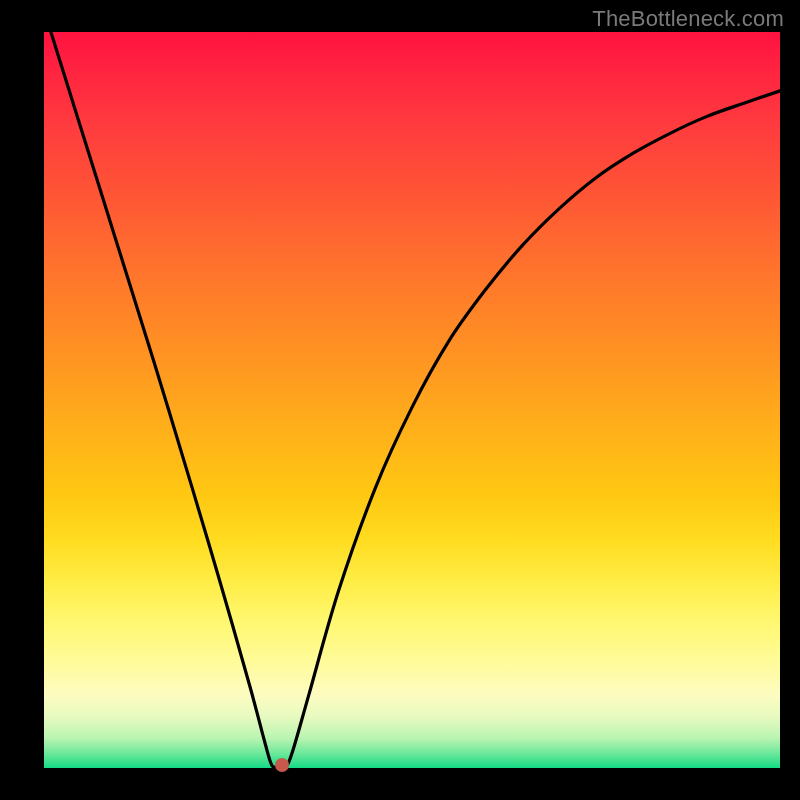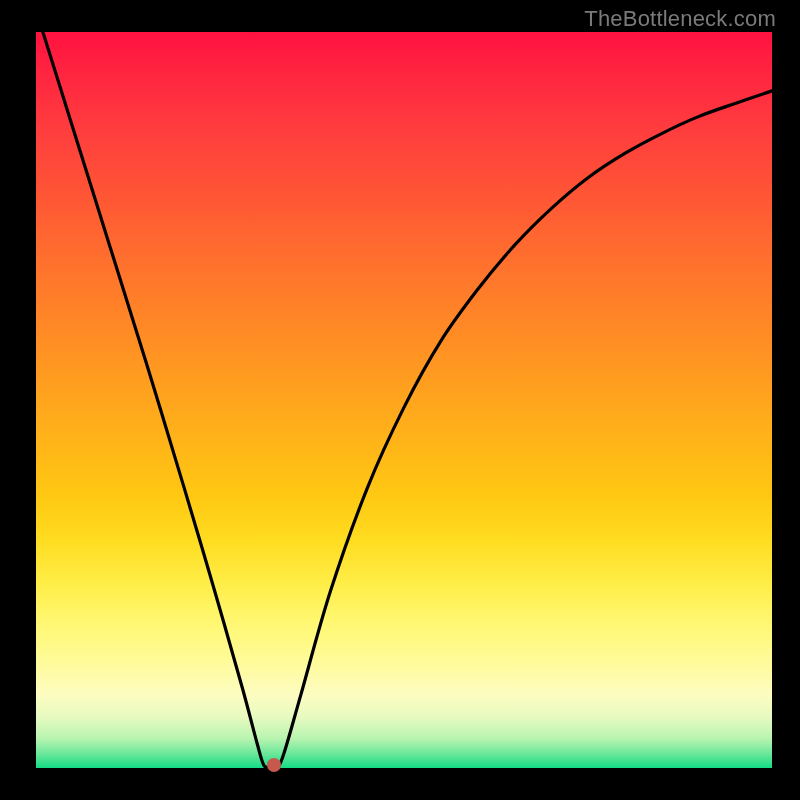--- a/index.html
+++ b/index.html
@@ -6,21 +6,21 @@
     margin: 0;
     padding: 0;
     width: 800px;
     height: 800px;
     overflow: hidden;
     background: #000;
     font-family: Arial, Helvetica, sans-serif;
   }
   .frame {
     position: absolute;
-    left: 4px;
+    left: 12px;
     top: 0;
     width: 780px;
     height: 800px;
     background: #000;
   }
   .plot-area {
     position: absolute;
     left: 32px;
     top: 32px;
     width: 736px;

